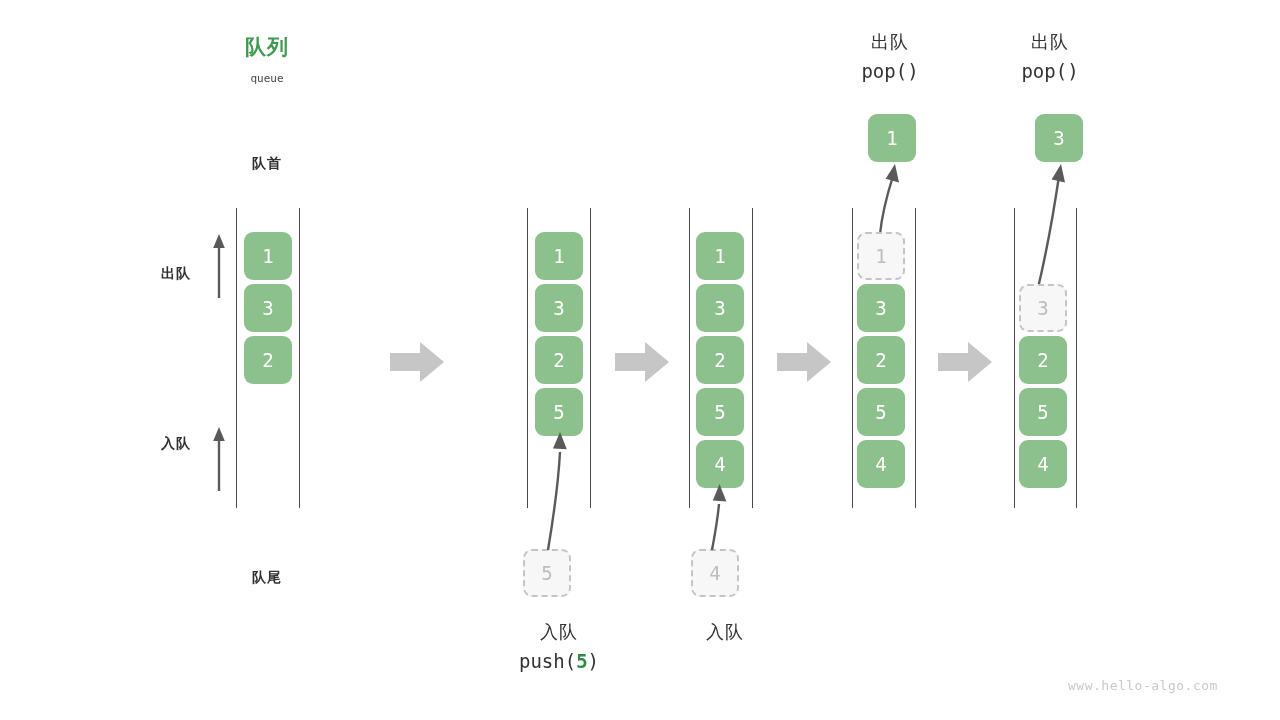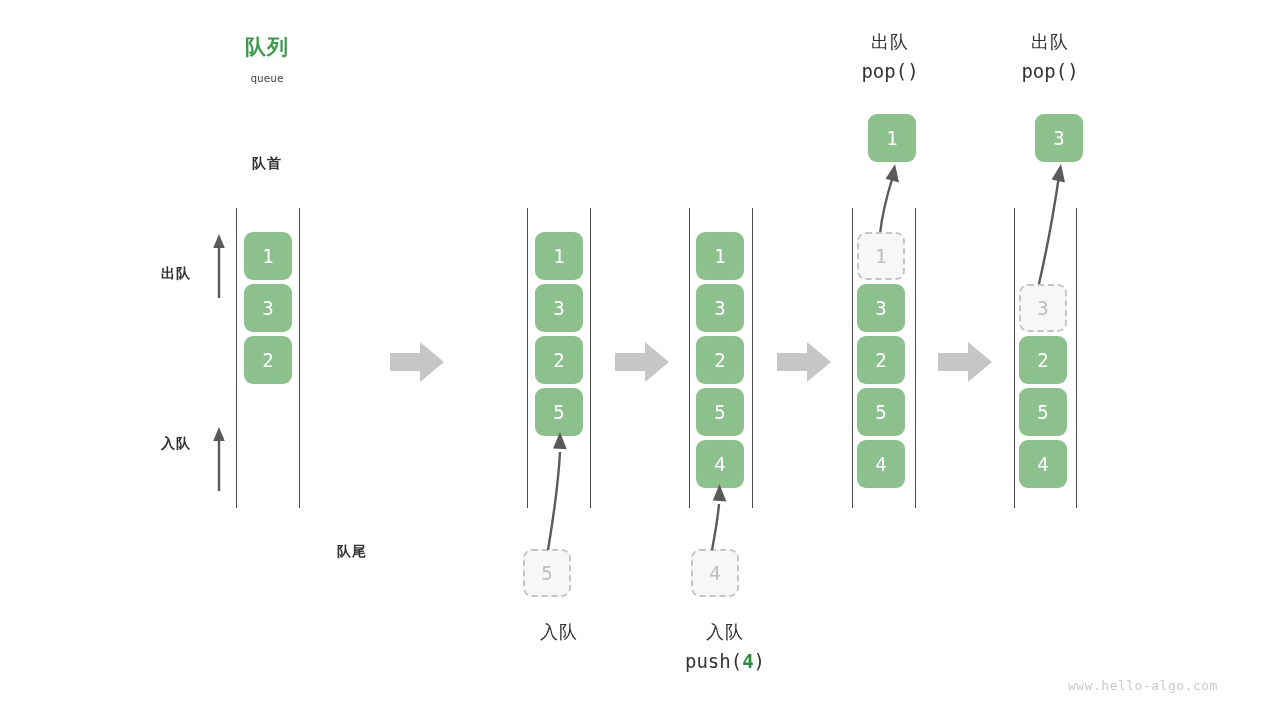--- a/index.html
+++ b/index.html
@@ -116,21 +116,21 @@
 </style>
 </head>
 <body>
 
 <div id="stage">
 
   <div class="abs title-cn" style="left:167px; top:33px; width:200px;">队列</div>
   <div class="abs title-mono" style="left:167px; top:72px; width:200px;">queue</div>
 
   <div class="abs label-cn-bold" style="left:167px; top:155px; width:200px;">队首</div>
-  <div class="abs label-cn-bold" style="left:167px; top:543px; width:200px;text-align:right;">队尾</div>
+  <div class="abs label-cn-bold" style="left:167px; top:569px; width:200px;">队尾</div>
 
   <div class="abs label-cn-bold" style="left:145px; top:265px; width:62px;">出队</div>
   <svg class="side-arrow" style="left:210px; top:232px;" width="18" height="68" viewBox="0 0 18 68">
     <line x1="9" y1="66" x2="9" y2="14" stroke="#5a5a5a" stroke-width="2.4"></line>
     <polygon points="9,2 3.2,16 14.8,16" fill="#5a5a5a"></polygon>
   </svg>
 
   <div class="abs label-cn-bold" style="left:145px; top:435px; width:62px;">入队</div>
   <svg class="side-arrow" style="left:210px; top:425px;" width="18" height="68" viewBox="0 0 18 68">
     <line x1="9" y1="66" x2="9" y2="14" stroke="#5a5a5a" stroke-width="2.4"></line>
@@ -157,20 +157,21 @@
   <div class="cell filled" style="left:535px; top:388px;">5</div>
 
   <div class="cell ghost" style="left:523px; top:549px;">5</div>
   <svg class="abs" style="left:528px; top:430px;" width="50" height="122" viewBox="0 0 50 122">
     <path d="M20,120 C24,96 30,60 32,22" fill="none" stroke="#5a5a5a" stroke-width="2.4"></path>
     <polygon points="32,2 25.0,18.5 38.8,19.2" fill="#5a5a5a"></polygon>
   </svg>
 
   <div class="abs op-label" style="left:459px; top:620px; width:200px;">
     <span class="cn">入队</span>
+    <span class="code"><span>push(</span><span class="hl">5</span><span>)</span></span>
   </div>
 
   <svg class="step-arrow" style="left:615px; top:340px;" width="54" height="44" viewBox="0 0 54 44">
     <polygon points="0,13 30,13 30,2 54,22 30,42 30,31 0,31" fill="#c6c6c6"></polygon>
   </svg>
 
   <div class="rail" style="left:689px; top:208px; height:300px;"></div>
   <div class="rail" style="left:752px; top:208px; height:300px;"></div>
 
   <div class="cell filled" style="left:696px; top:232px;">1</div>
@@ -180,21 +181,20 @@
   <div class="cell filled" style="left:696px; top:440px;">4</div>
 
   <div class="cell ghost" style="left:691px; top:549px;">4</div>
   <svg class="abs" style="left:696px; top:482px;" width="40" height="70" viewBox="0 0 40 70">
     <path d="M16,68 C19,52 22,34 23,22" fill="none" stroke="#5a5a5a" stroke-width="2.4"></path>
     <polygon points="23.5,2 16.8,18.5 30.4,19.6" fill="#5a5a5a"></polygon>
   </svg>
 
   <div class="abs op-label" style="left:625px; top:620px; width:200px;">
     <span class="cn">入队</span>
-    <span class="code"><span>push(</span><span class="hl">4</span><span>)</span></span>
   </div>
 
   <svg class="step-arrow" style="left:777px; top:340px;" width="54" height="44" viewBox="0 0 54 44">
     <polygon points="0,13 30,13 30,2 54,22 30,42 30,31 0,31" fill="#c6c6c6"></polygon>
   </svg>
 
   <div class="abs op-label" style="left:790px; top:30px; width:200px;">
     <span class="cn">出队</span>
     <span class="code">pop()</span>
   </div>

